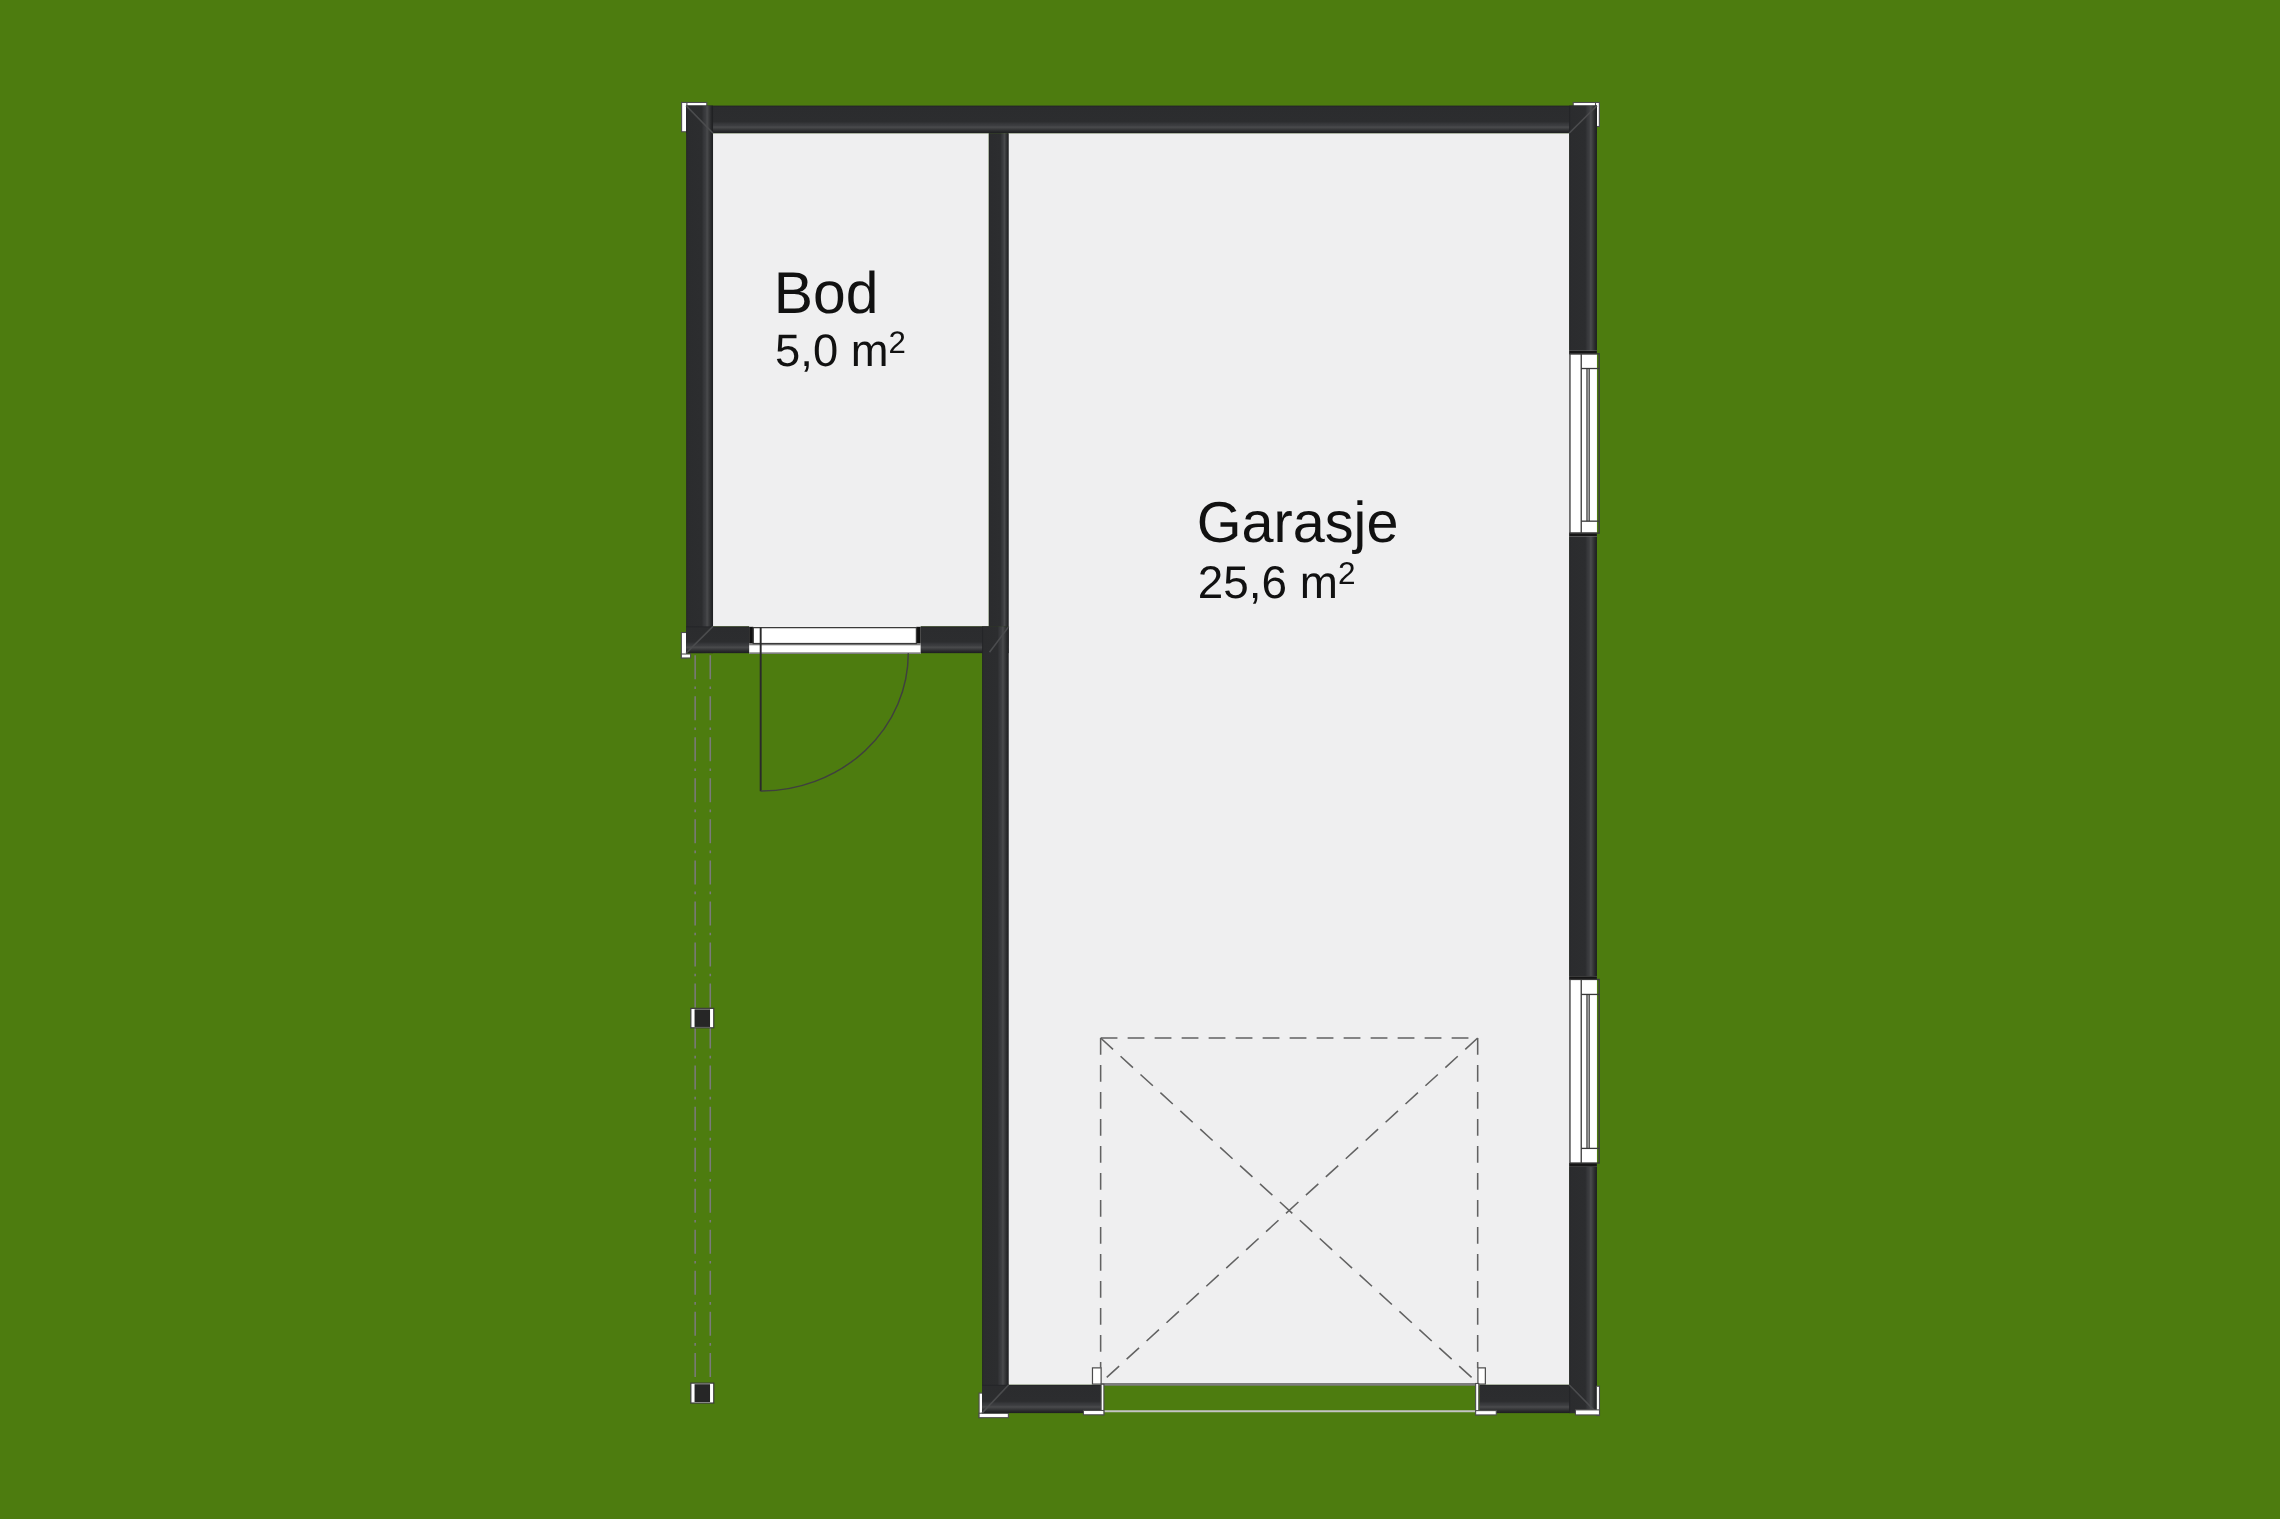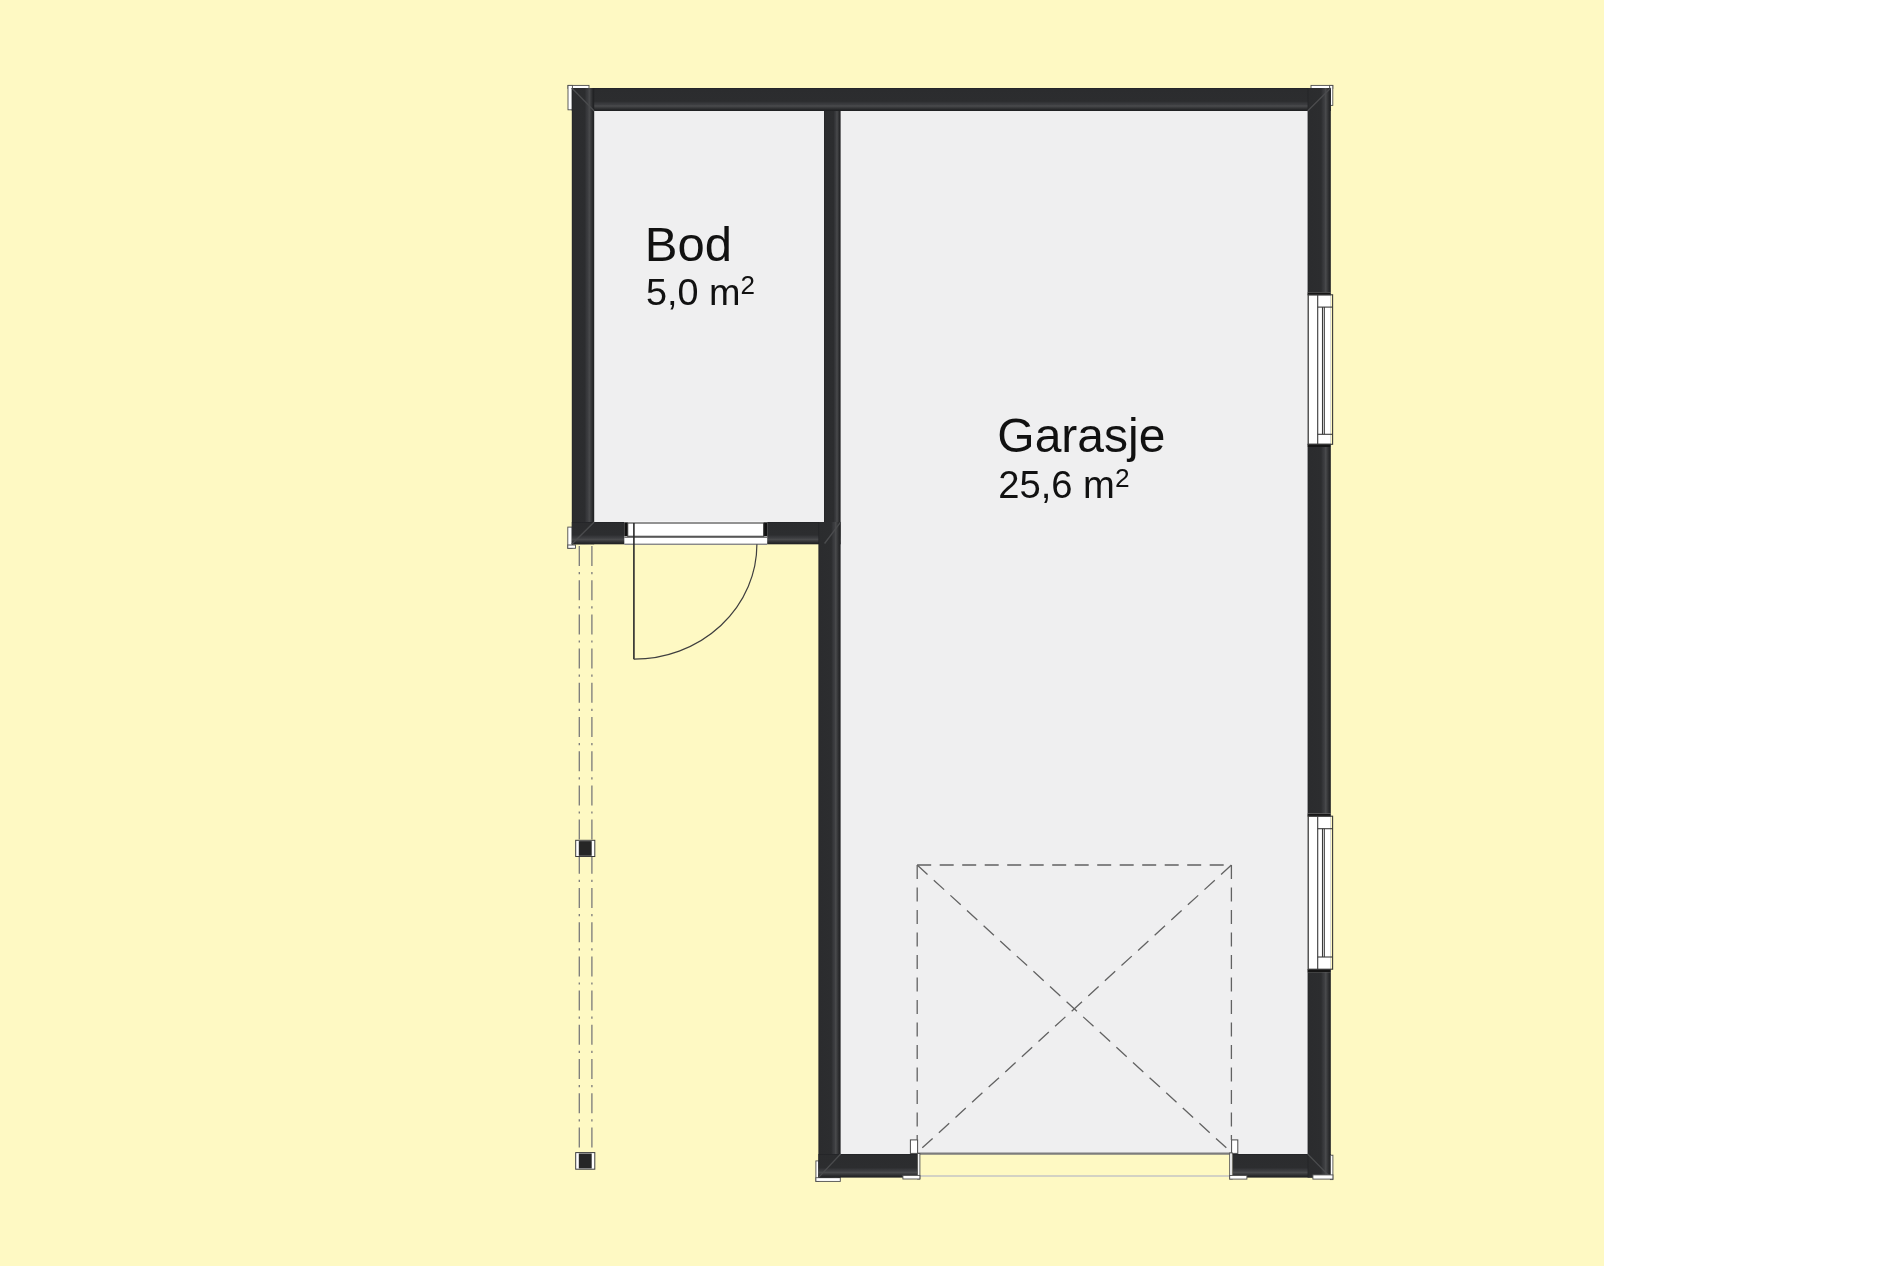--- a/index.html
+++ b/index.html
@@ -1,16 +1,16 @@
 <!DOCTYPE html>
 <html><head>
 <meta charset="utf-8">
 <style>
   html,body{margin:0;padding:0;background:#ffffff;}
-  .page{position:relative;width:1604px;height:1266px;background:#fef9c3;overflow:hidden;
+  .page{position:relative;width:1900px;height:1266px;background:#4d7c0f;overflow:hidden;
         font-family:"Liberation Sans", sans-serif;}
   svg{position:absolute;left:0;top:0;}
 </style>
 </head>
 <body>
 <div class="page">
 <svg width="1900" height="1266" viewBox="0 0 1900 1266">
   <defs>
     <linearGradient id="gv" x1="0" y1="0" x2="0" y2="1">
       <stop offset="0" stop-color="#212225"></stop>

